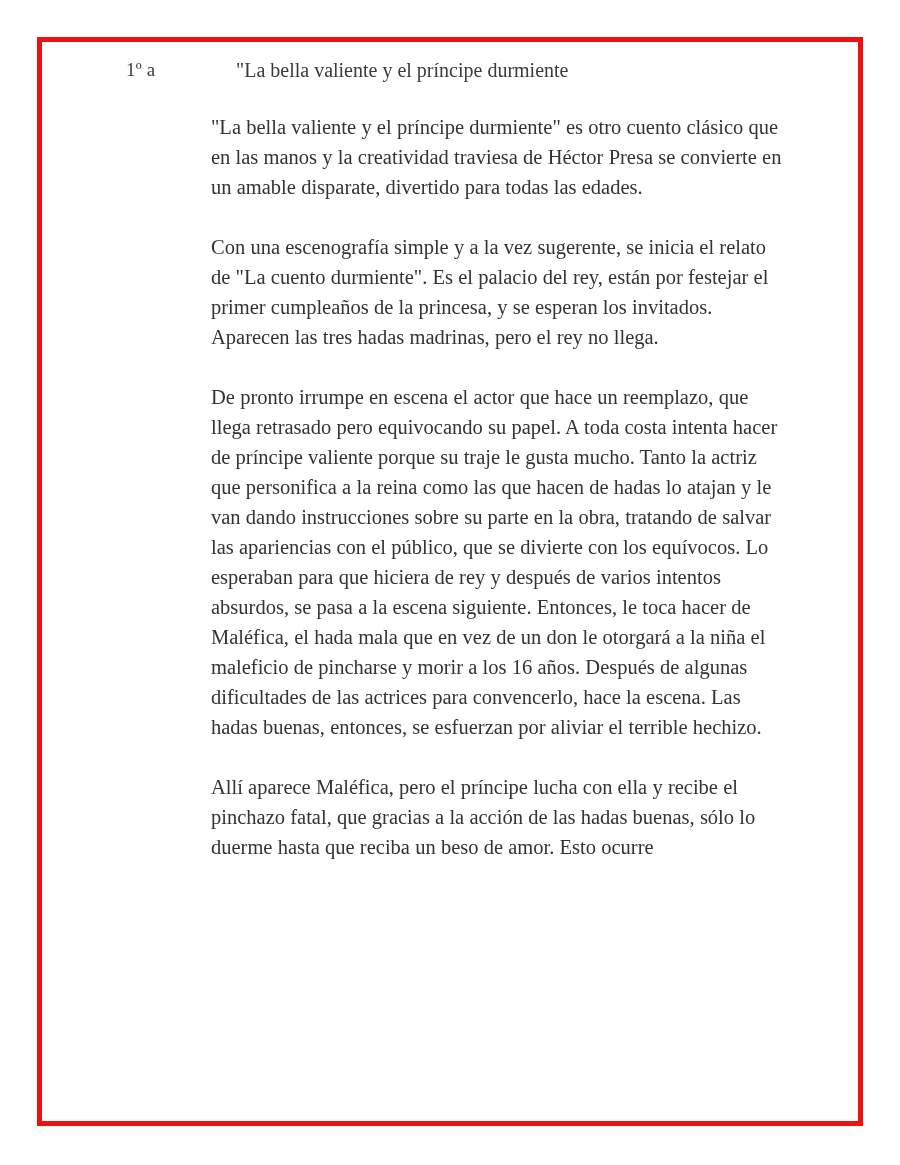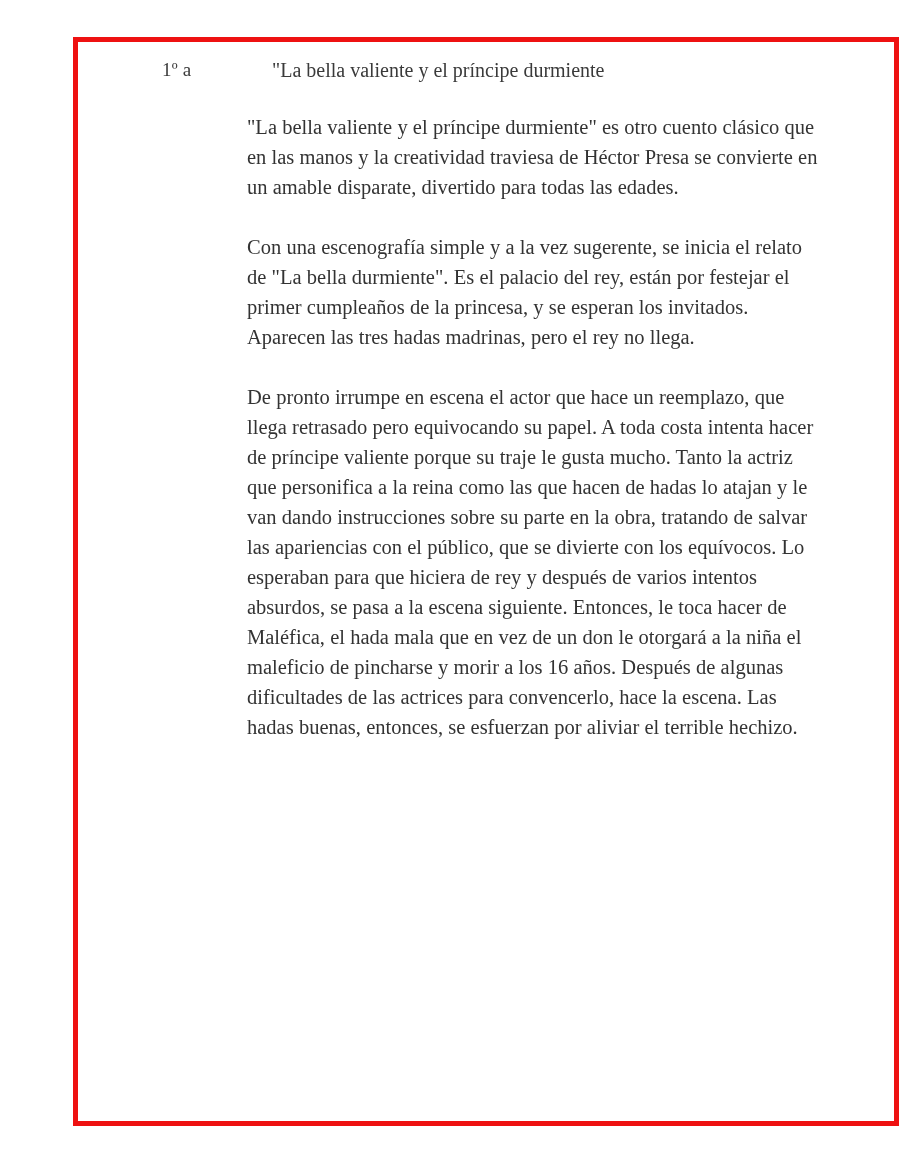--- a/index.html
+++ b/index.html
@@ -23,21 +23,20 @@
   
   #page-frame {
     position: absolute;
     left: 37px;
     top: 37px;
     width: 826px;
     height: 1089px;
     border: 5px solid #ee1111;
     box-sizing: border-box;
     background: #ffffff;
-    margin-left: 36px;
   }
 
   #page-inner {
     position: absolute;
     left: 0;
     top: 0;
     right: 0;
     bottom: 0;
   }
 
@@ -101,20 +100,21 @@
   <div id="page-frame">
     <div id="page-inner">
 
       <div id="doc-header">
         <span class="header-folio">1º a</span>
         <span class="header-title">"La bella valiente y el príncipe durmiente</span>
       </div>
 
       <div id="body-column">
         <p class="para">"La bella valiente y el príncipe durmiente" es otro cuento clásico que en las manos y la creatividad traviesa de Héctor Presa se convierte en un amable disparate, divertido para todas las edades.</p>
-        <p class="para">Con una escenografía simple y a la vez sugerente, se inicia el relato de "La bella durmiente". Es el palacio del rey, están por festejar el primer cumpleaños de la princesa, y se esperan los invitados. Aparecen las tres hadas madrinas, pero el rey no llega.</p>
+        <p class="para">Con una escenografía simple y a la vez sugerente, se inicia el relato de "La cuento durmiente". Es el palacio del rey, están por festejar el primer cumpleaños de la princesa, y se esperan los invitados. Aparecen las tres hadas madrinas, pero el rey no llega.</p>
         <p class="para">De pronto irrumpe en escena el actor que hace un reemplazo, que llega retrasado pero equivocando su papel. A toda costa intenta hacer de príncipe valiente porque su traje le gusta mucho. Tanto la actriz que personifica a la reina como las que hacen de hadas lo atajan y le van dando instrucciones sobre su parte en la obra, tratando de salvar las apariencias con el público, que se divierte con los equívocos. Lo esperaban para que hiciera de rey y después de varios intentos absurdos, se pasa a la escena siguiente. Entonces, le toca hacer de Maléfica, el hada mala que en vez de un don le otorgará a la niña el maleficio de pincharse y morir a los 16 años. Después de algunas dificultades de las actrices para convencerlo, hace la escena. Las hadas buenas, entonces, se esfuerzan por aliviar el terrible hechizo.</p>
+        <p class="para">Allí aparece Maléfica, pero el príncipe lucha con ella y recibe el pinchazo fatal, que gracias a la acción de las hadas buenas, sólo lo duerme hasta que reciba un beso de amor. Esto ocurre</p>
       </div>
 
     </div>
   </div>
 
 </div>
 
 </body></html>

